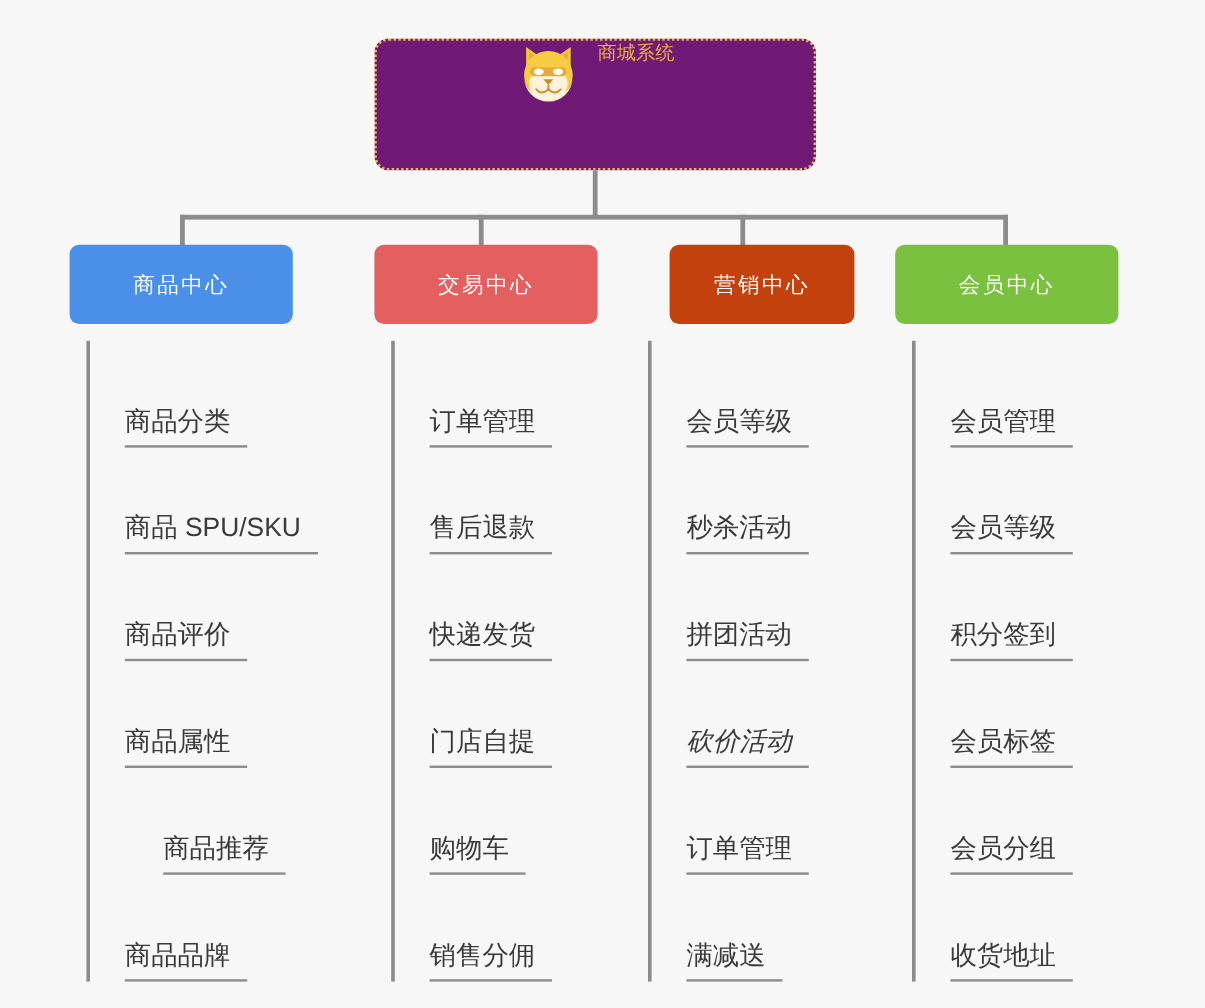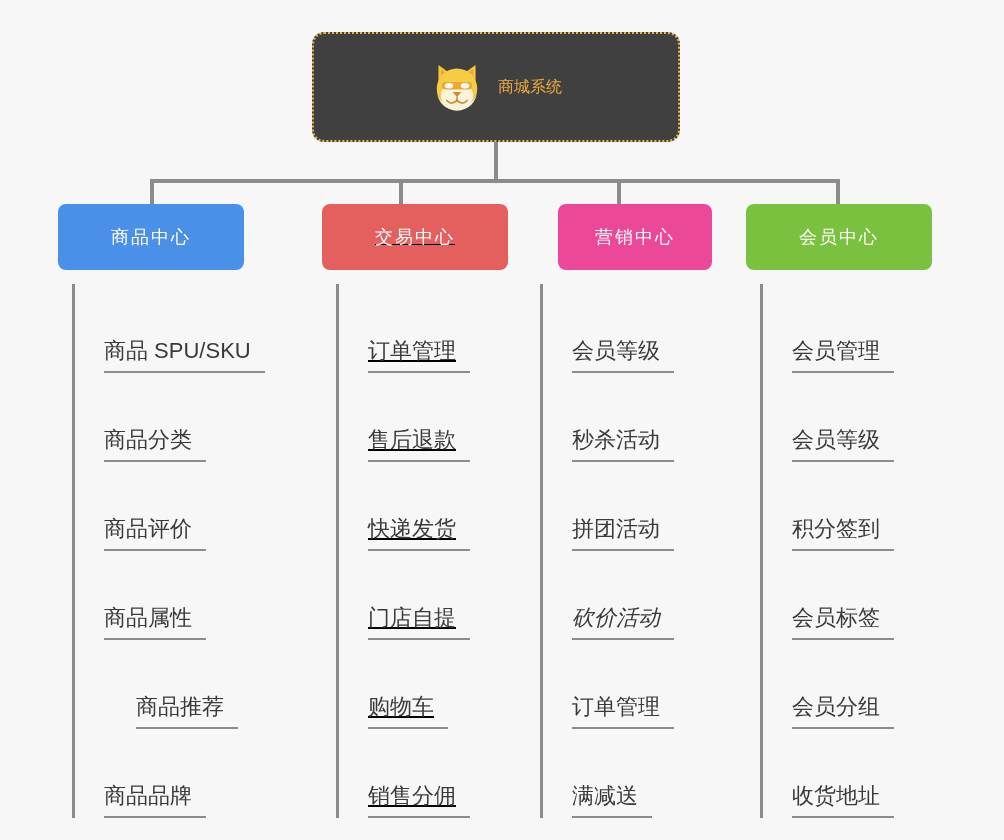--- a/index.html
+++ b/index.html
@@ -16,25 +16,25 @@
     position: relative;
   }
 
   
   #root-node {
     position: absolute;
     left: 312px;
     top: 32px;
     width: 368px;
     height: 110px;
-    background: #404040;
+    background: #701a75;
     border: 2px dotted #edb64a;
     border-radius: 12px;
     display: flex;
-    align-items: center;
+    align-items: flex-start;
     justify-content: center;
     gap: 14px;
   }
 
   #root-icon { width: 54px; height: 54px; display: block; flex: none; }
 
   
   .conn {
     position: absolute;
     background: #8c8c8c;
@@ -87,21 +87,21 @@
     font-size: 22px;
     color: #3a3a3a;
     line-height: 1;
     padding: 0 14px 9px 0;
     border-bottom: 2px solid #8c8c8c;
     white-space: nowrap;
   }
 
   
   #col-0 { left: 58px;  width: 186px; }
-  #col-1 { left: 322px; width: 186px; text-decoration: underline; }
+  #col-1 { left: 312px; width: 186px; }
   #col-2 { left: 526px; width: 186px; }
   #col-3 { left: 746px; width: 186px; }
 </style>
 </head>
 <body style="background: rgb(247, 247, 247);">
 
 <div id="root-node" style="border-color: rgb(237, 182, 74);">
   <svg id="root-icon" viewBox="0 0 64 64">
     <path d="M10 6 L10 26 L24 16 Z" fill="#f6c63c"></path>
     <path d="M54 6 L54 26 L40 16 Z" fill="#f6c63c"></path>
@@ -128,24 +128,24 @@
 <div class="conn conn-v" style="left: 617px; top: 179px; height: 27px; background: rgb(140, 140, 140);"></div>
 <div class="conn conn-v" style="left: 836px; top: 179px; height: 27px; background: rgb(140, 140, 140);"></div>
 
 <div class="column" id="col-0">
   <div class="cat-header" style="background: rgb(74, 144, 232);">
     <span>商品中心</span>
   </div>
   <div class="leaf-list">
     <div class="spine" style="background: rgb(140, 140, 140); height: 534px;"></div>
     <div class="leaf">
+        <span class="leaf-label" style="border-bottom-color: rgb(140, 140, 140);">商品分类</span>
+      </div>
+    <div class="leaf">
         <span class="leaf-label" style="border-bottom-color: rgb(140, 140, 140);">商品 SPU/SKU</span>
-      </div>
-    <div class="leaf">
-        <span class="leaf-label" style="border-bottom-color: rgb(140, 140, 140);">商品分类</span>
       </div>
     <div class="leaf">
         <span class="leaf-label" style="border-bottom-color: rgb(140, 140, 140);">商品评价</span>
       </div>
     <div class="leaf">
         <span class="leaf-label" style="border-bottom-color: rgb(140, 140, 140);">商品属性</span>
       </div>
     <div class="leaf">
         <span class="leaf-label" style="border-bottom-color: rgb(140, 140, 140); margin-left: 32px;">商品推荐</span>
       </div>
@@ -176,21 +176,21 @@
     <div class="leaf">
         <span class="leaf-label" style="border-bottom-color: rgb(140, 140, 140);">购物车</span>
       </div>
     <div class="leaf">
         <span class="leaf-label" style="border-bottom-color: rgb(140, 140, 140);">销售分佣</span>
       </div>
   </div>
 </div>
 
 <div class="column" id="col-2">
-  <div class="cat-header" style="background: #ec4899; margin-left: 32px;">
+  <div class="cat-header" style="background: #c2410c; margin-left: 32px;">
     <span>营销中心</span>
   </div>
   <div class="leaf-list">
     <div class="spine" style="background: rgb(140, 140, 140); height: 534px;"></div>
     <div class="leaf">
         <span class="leaf-label" style="border-bottom-color: rgb(140, 140, 140);">会员等级</span>
       </div>
     <div class="leaf">
         <span class="leaf-label" style="border-bottom-color: rgb(140, 140, 140);">秒杀活动</span>
       </div>

